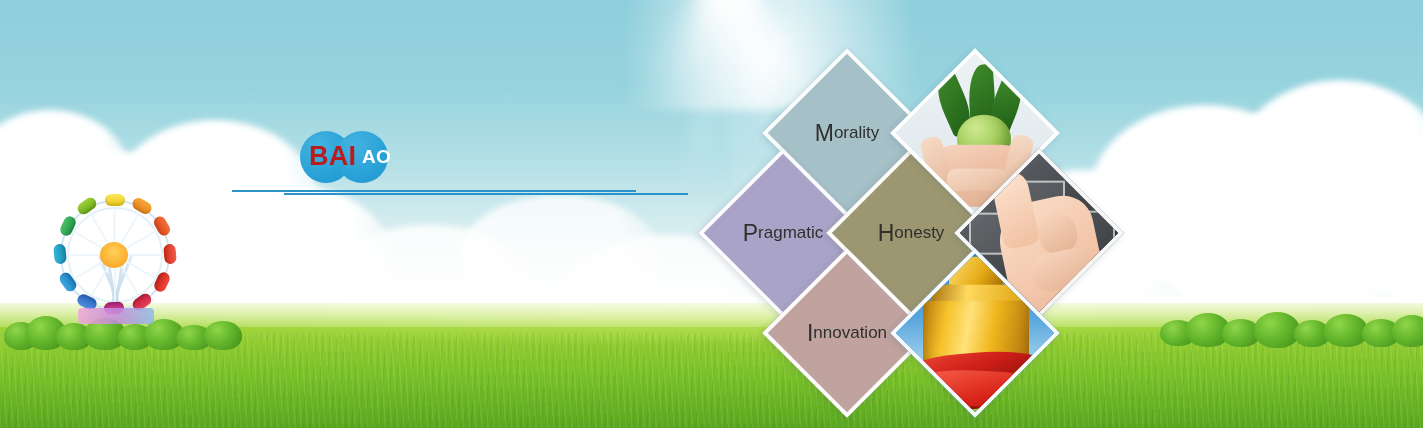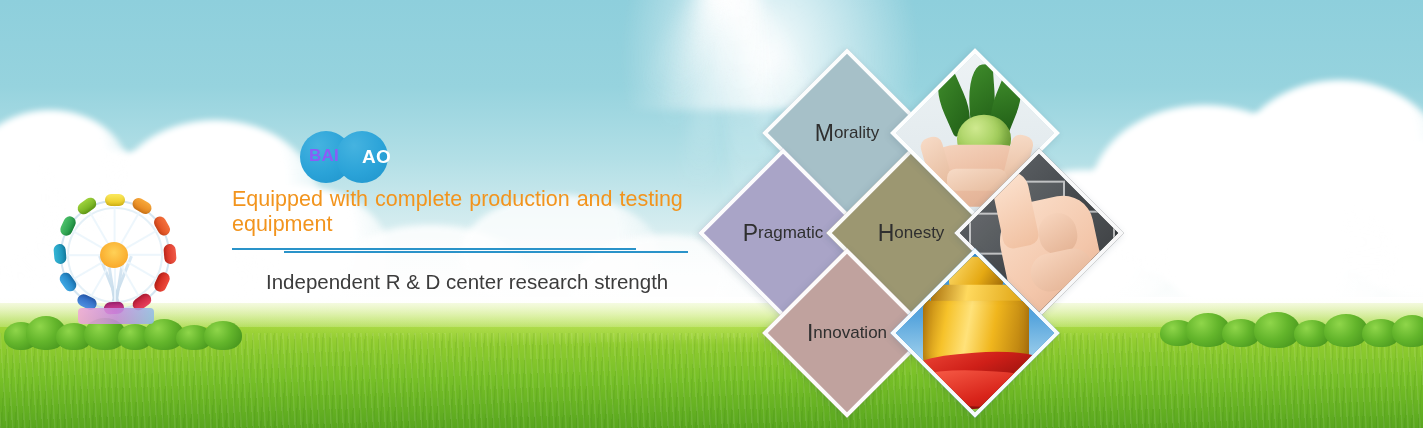--- a/index.html
+++ b/index.html
@@ -92,22 +92,22 @@
   
   .textblock { position:absolute; left:232px; top:131px; width:500px; }
   .logo { position:relative; height:48px; margin-left:68px; }
   .circ {
     position:absolute; top:0; border-radius:50%;
     background:radial-gradient(circle at 35% 28%,#45b3e0 0%,#2ba3d8 55%,#1e93cb 100%);
   }
   .circ.c1 { left:0px;  width:52px; height:52px; }
   .circ.c2 { left:36px; width:52px; height:52px; }
   .logo-bai {
-    position:absolute; left:9px; top:9px; z-index:3; color:#8b5cf6;
-    font-size:17px; font-weight:bold; letter-spacing:.2px; line-height:32px;
+    position:absolute; left:9px; top:9px; z-index:3; color:#b91c1c;
+    font-size:27px; font-weight:bold; letter-spacing:.2px; line-height:32px;
   }
   .logo-ao {
     position:absolute; left:62px; top:14px; z-index:3; color:#fff;
     font-size:19px; font-weight:bold; letter-spacing:.4px; line-height:24px;
   }
   .logo-word {
     position:absolute; left:102px; top:10px; z-index:3;
     color:#2d9fd4; font-size:27px; line-height:32px; white-space:nowrap;
   }
   .headline {
@@ -314,28 +314,26 @@
 
   <div class="textblock">
 
     <div class="logo">
       <div class="circ c1"></div>
       <div class="circ c2"></div>
       <div class="logo-bai">BAI</div>
       <div class="logo-ao">AO</div>
     </div>
 
-    <div class="headline">Equipped with complete production and testing equipment</div>
 
     <div class="rule-wrap">
       <div class="rule-a"></div>
       <div class="rule-b"></div>
     </div>
 
-    <div class="subline">Independent R &amp; D center research strength</div>
   </div>
 
   <div class="diagrid">
 
     <div class="dia d-morality">
       <div class="lbl">
         <span class="cap">M</span>
           <span>orality</span>
       </div>
     </div>

